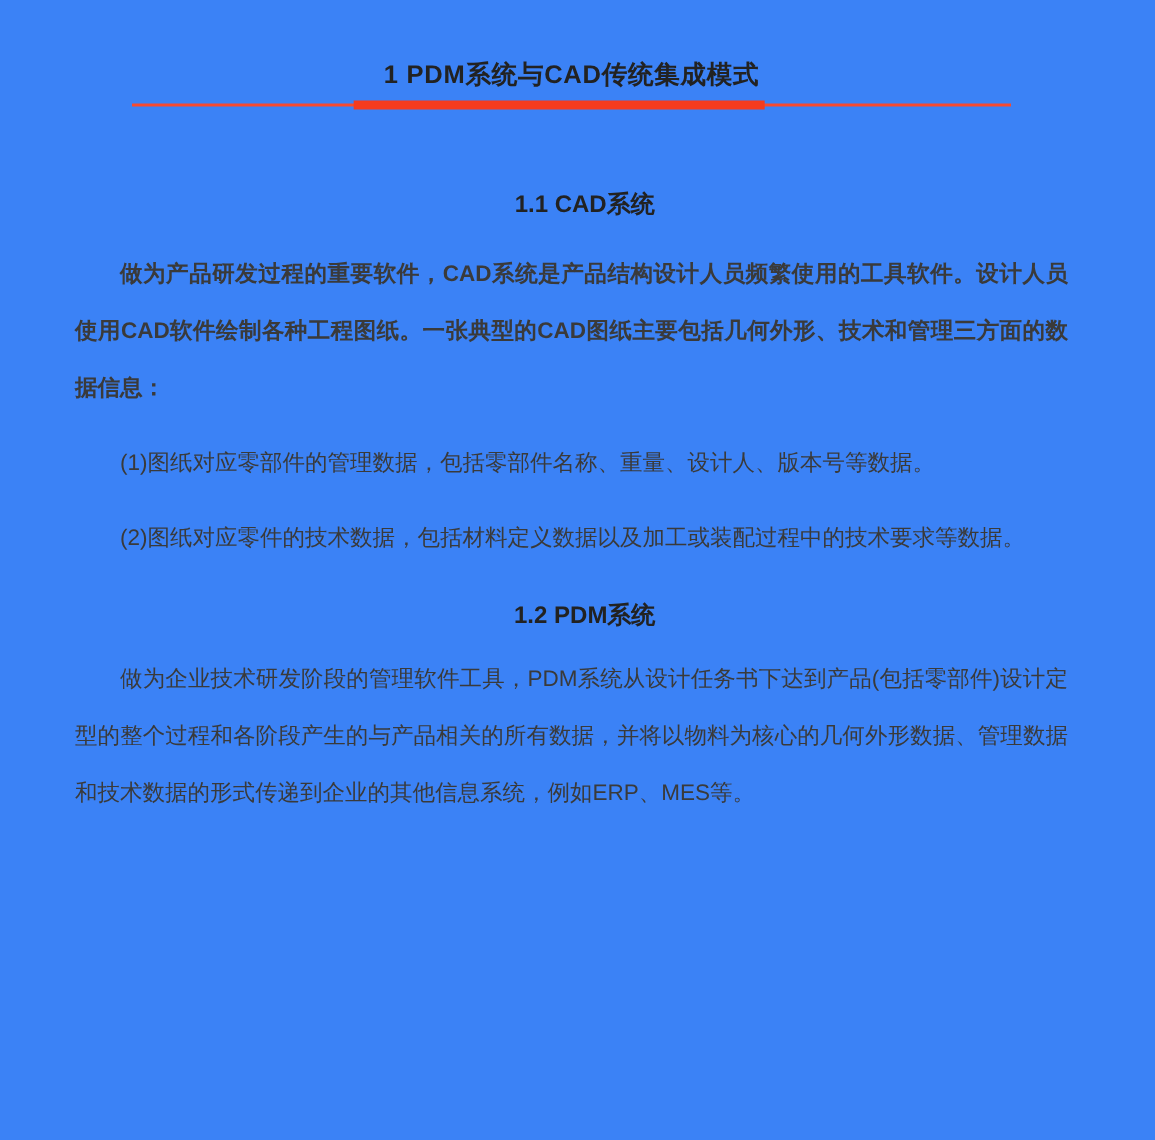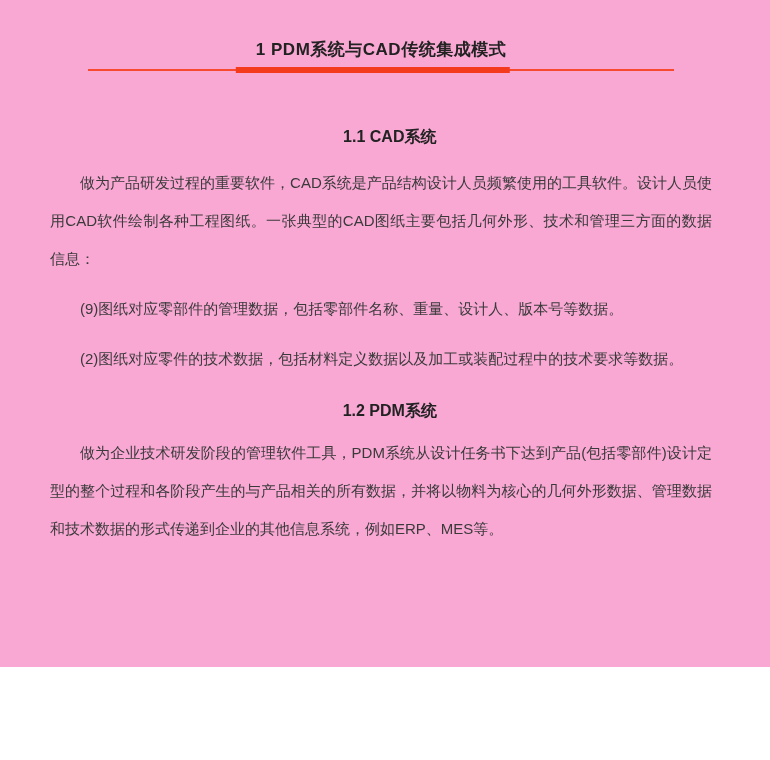--- a/index.html
+++ b/index.html
@@ -3,22 +3,22 @@
 <meta charset="utf-8">
 <style>
   * { margin: 0; padding: 0; box-sizing: border-box; }
   html, body {
     width: 770px;
     background: #ffffff;
     font-family: "Liberation Sans", "DejaVu Sans", sans-serif;
   }
   .page {
     width: 770px;
-    height: 667px;
-    background: #f9a8d4;
+    height: 760px;
+    background: #3b82f6;
     overflow: hidden;
     padding: 38px 58px 0 50px;
     color: #333333;
   }
   .title-wrap {
     text-align: center;
     margin-bottom: 0;
   }
   .page-title {
     font-size: 17px;
@@ -66,39 +66,40 @@
   .para {
     font-size: 15px;
     line-height: 38px;
     color: #3a3a3a;
     text-indent: 2em;
     text-align: justify;
     margin-top: 12px;
   }
   .para.lead {
     margin-top: 16px;
+    font-weight: bold;
   }
 </style>
 </head>
 <body>
 
 <div class="page">
 
   <div class="title-wrap">
     <div class="page-title">1 PDM系统与CAD传统集成模式</div>
     <div class="title-underline">
       <div class="thin-line"></div>
       <div class="thick-bar"></div>
     </div>
   </div>
 
   <div>
     <div class="section-heading first">1.1 CAD系统</div>
     <p class="para lead">做为产品研发过程的重要软件，CAD系统是产品结构设计人员频繁使用的工具软件。设计人员使用CAD软件绘制各种工程图纸。一张典型的CAD图纸主要包括几何外形、技术和管理三方面的数据信息：</p>
-    <p class="para">(9)图纸对应零部件的管理数据，包括零部件名称、重量、设计人、版本号等数据。</p>
+    <p class="para">(1)图纸对应零部件的管理数据，包括零部件名称、重量、设计人、版本号等数据。</p>
     <p class="para">(2)图纸对应零件的技术数据，包括材料定义数据以及加工或装配过程中的技术要求等数据。</p>
   </div>
 
   <div>
     <div class="section-heading later">1.2 PDM系统</div>
     <p class="para">做为企业技术研发阶段的管理软件工具，PDM系统从设计任务书下达到产品(包括零部件)设计定型的整个过程和各阶段产生的与产品相关的所有数据，并将以物料为核心的几何外形数据、管理数据和技术数据的形式传递到企业的其他信息系统，例如ERP、MES等。</p>
   </div>
 
 </div>
 

